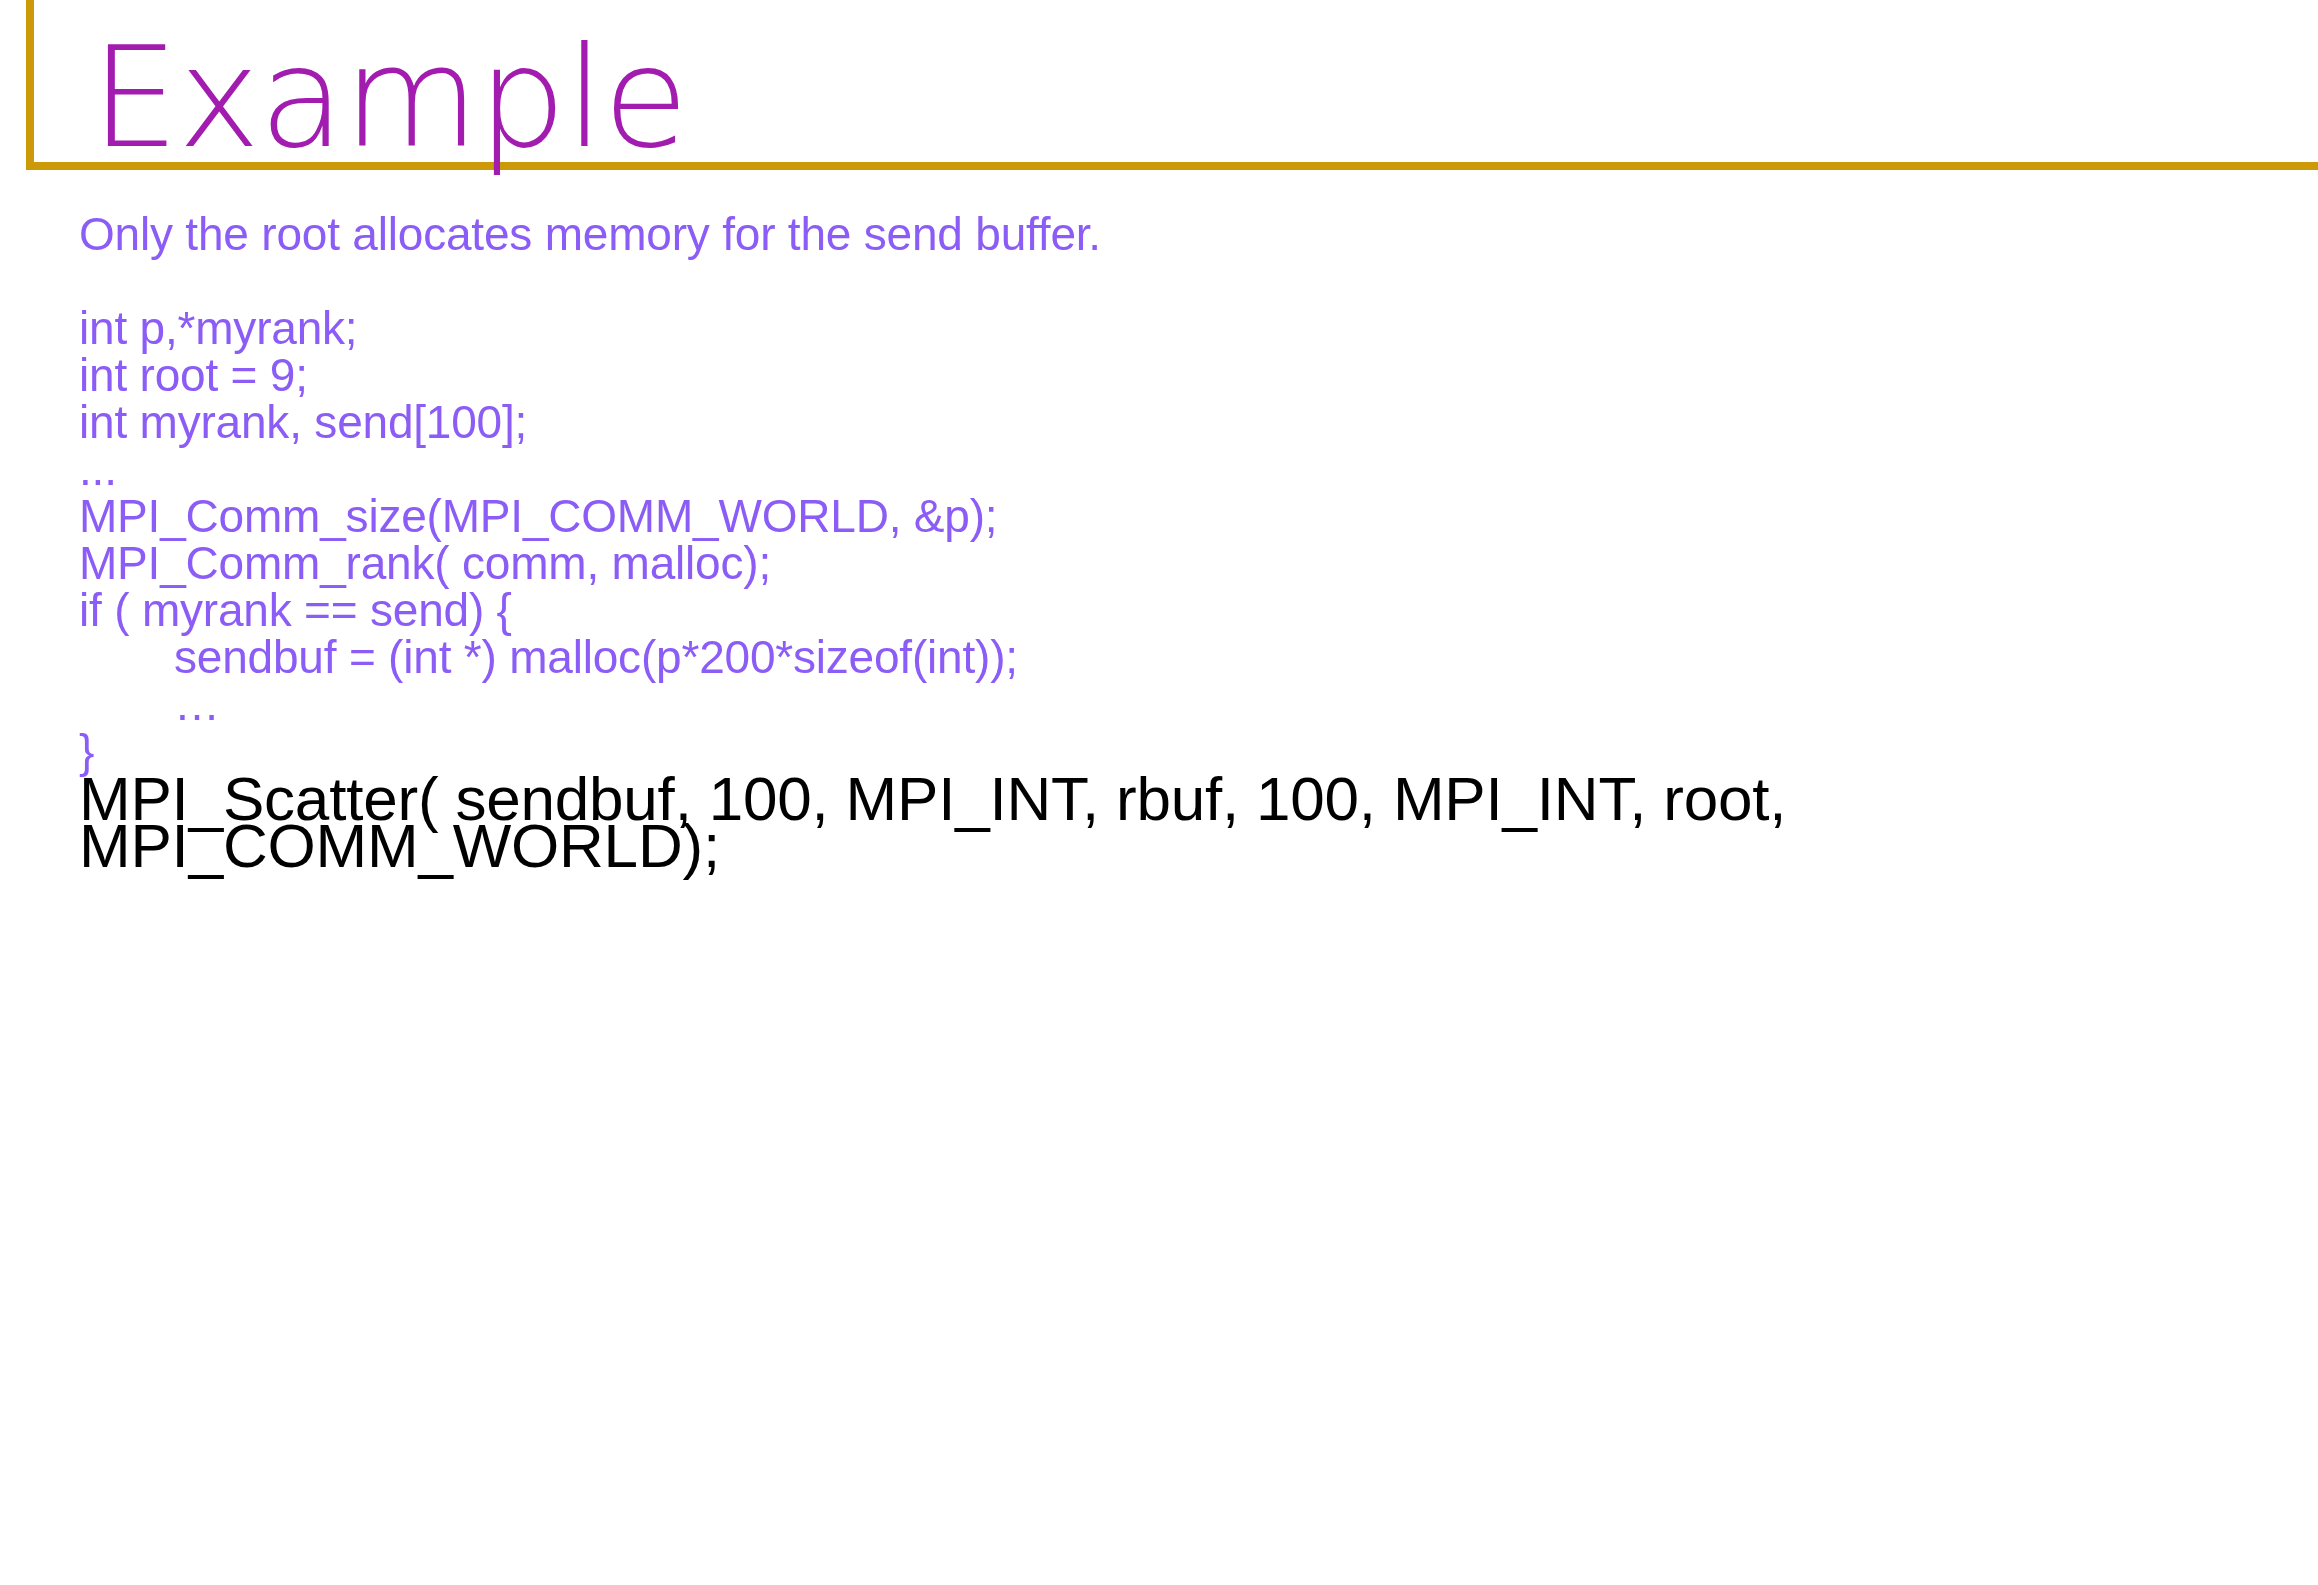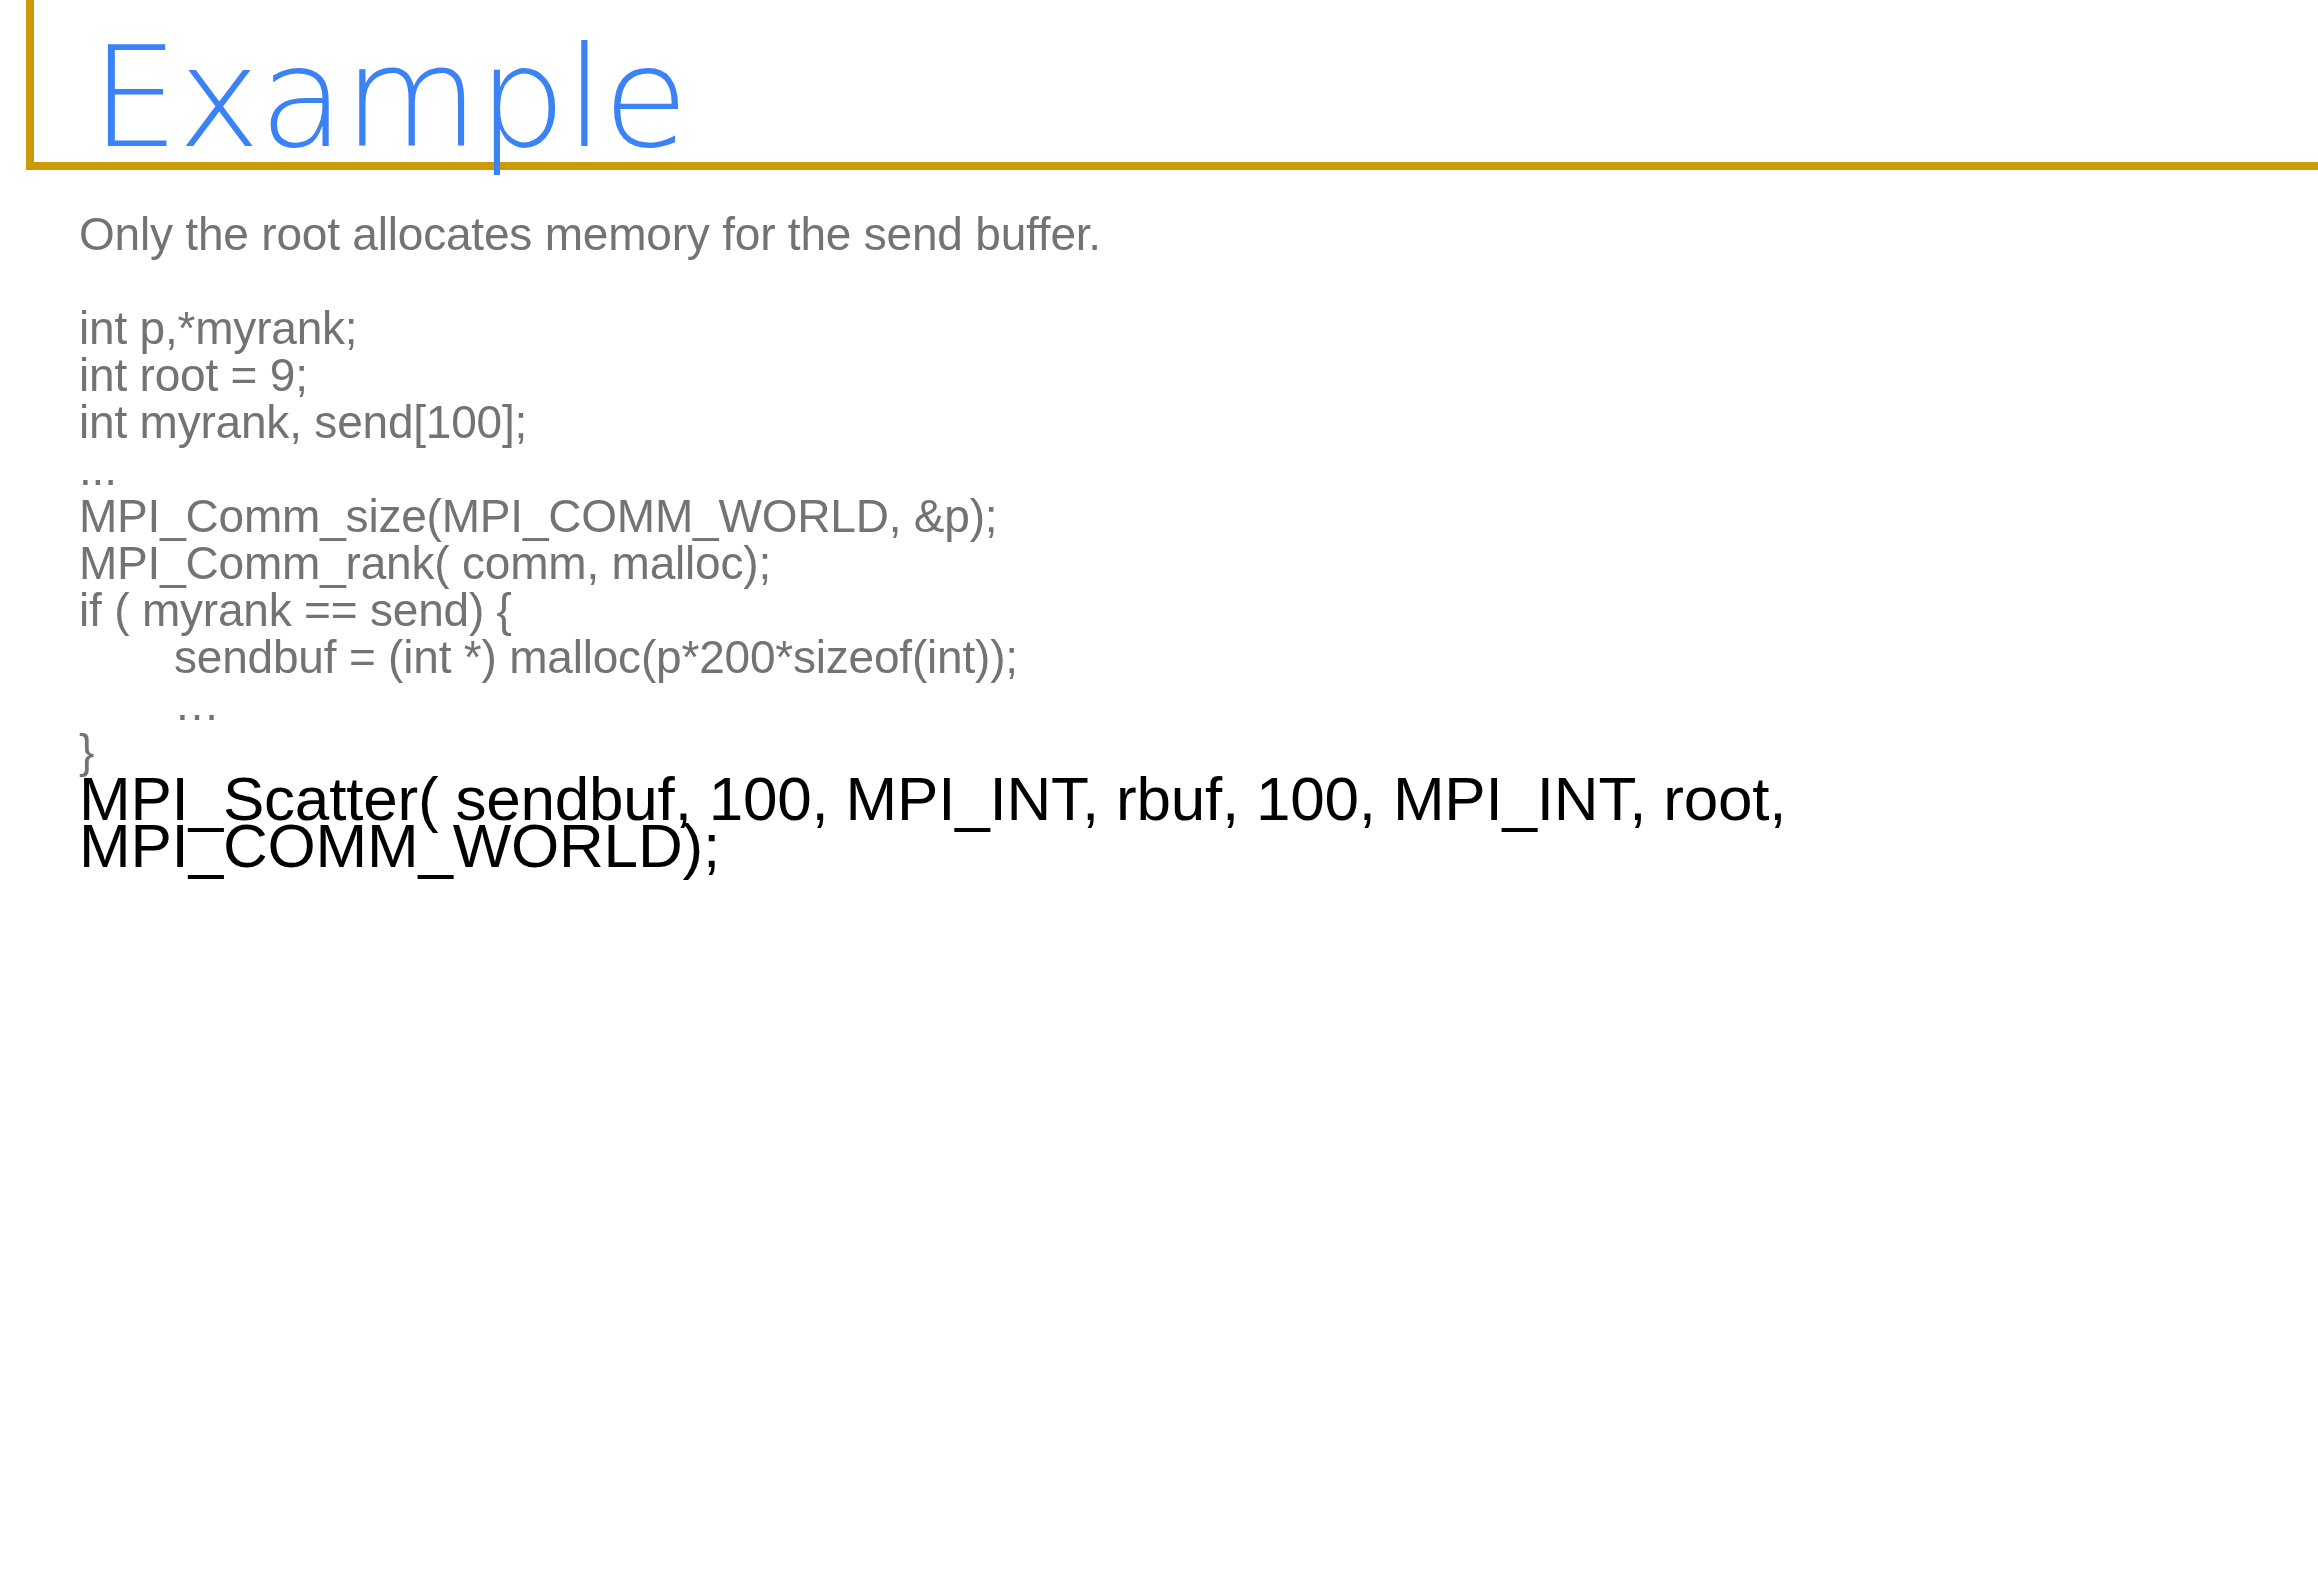--- a/index.html
+++ b/index.html
@@ -47,37 +47,37 @@
     left: 91px;
     top: 1.4px;
     height: 167px;
     display: flex;
     align-items: flex-end;
     font-family: "DejaVu Sans", sans-serif;
     font-weight: 300;
     font-size: 139px;
     line-height: 139px;
     letter-spacing: -0.9px;
-    color: #3b82f6;
+    color: #a21caf;
     white-space: nowrap;
   }
 
   
   .body-block {
     position: absolute;
     left: 79px;
     top: 211px;
     width: 2235px;
   }
 
   .body-line {
     font-size: 46px;
     line-height: 47px;
     white-space: pre;
-    color: #737373;
+    color: #8b5cf6;
     font-family: "Liberation Sans", sans-serif;
     letter-spacing: -0.2px;
   }
 
   .body-line.blank {
     white-space: pre;
   }
 
   .body-line.indent {
     padding-left: 95px;

